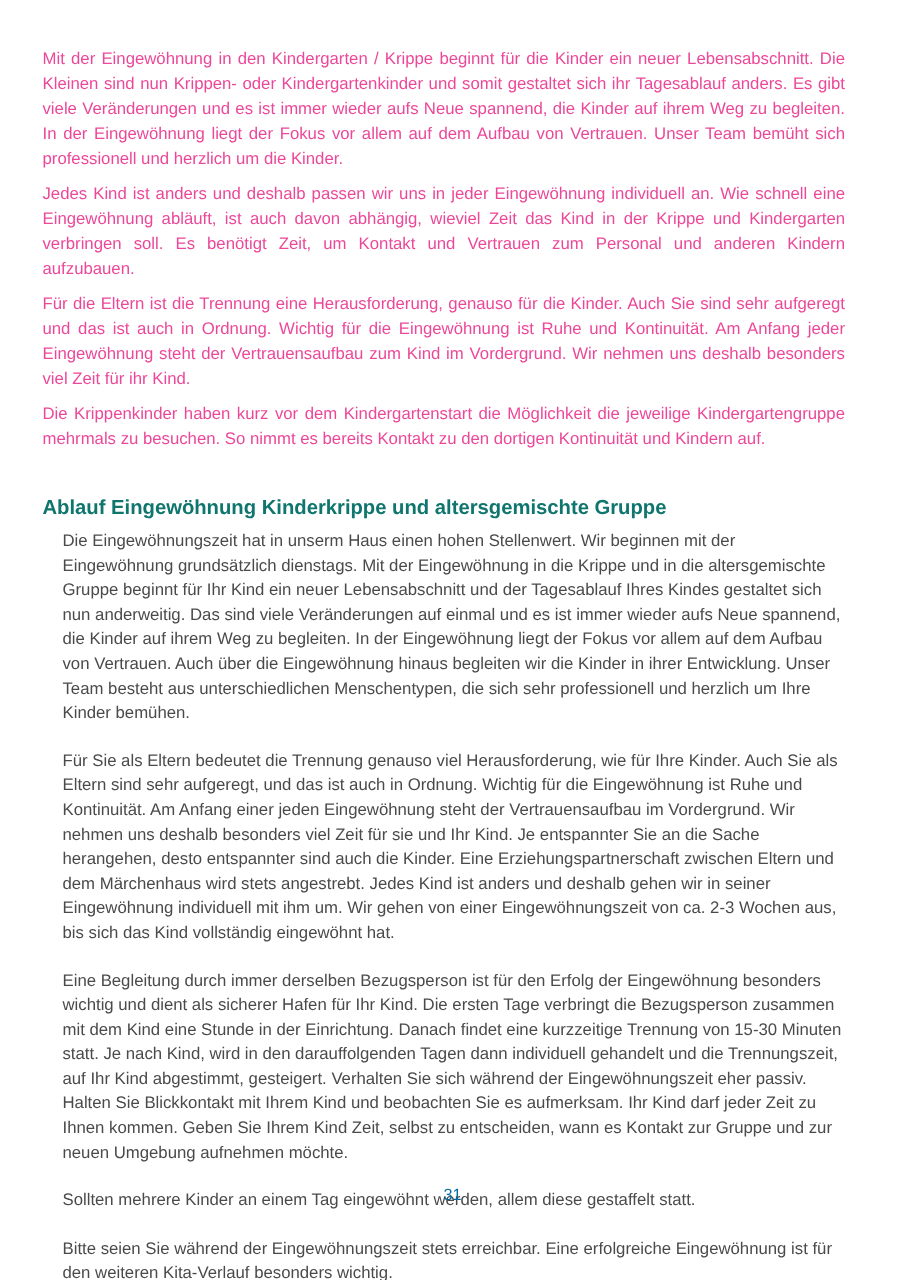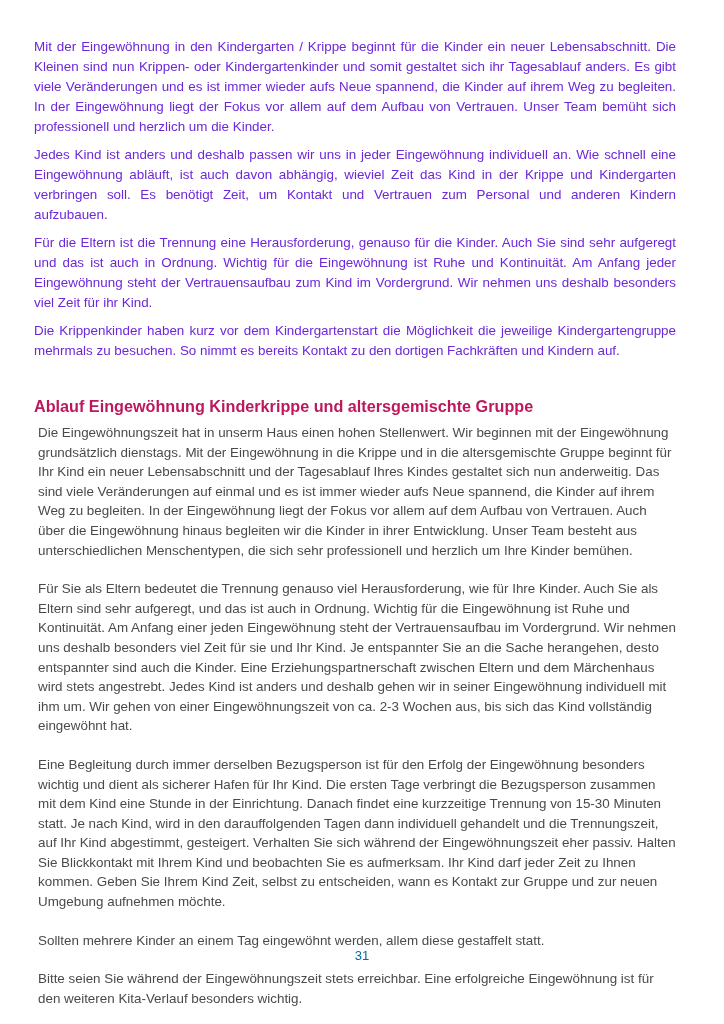--- a/index.html
+++ b/index.html
@@ -1,31 +1,31 @@
 <!DOCTYPE html>
 <html><head>
 <meta charset="utf-8">
 <style>
   html, body { margin:0; padding:0; background:#ffffff; }
   body { width:724px; height:1024px; position:relative; overflow:hidden; font-family:"Liberation Sans", sans-serif; }
   .page { position:absolute; left:34px; top:34px; width:642px; }
-  .p1 { color:#6d28d9; font-size:13.4px; line-height:20px; text-align:justify; margin:0 0 8px 0; }
-  .heading { color:#be185d; font-size:16.2px; font-weight:bold; margin:34px 0 6px 0; line-height:22px; }
-  .p2 { color:#4a4a4a; font-size:13.4px; line-height:19.6px; text-align:left; margin:0 0 19px 4px; }
+  .p1 { color:#ec4899; font-size:13.4px; line-height:20px; text-align:justify; margin:0 0 8px 0; }
+  .heading { color:#0f766e; font-size:16.2px; font-weight:bold; margin:34px 0 6px 0; line-height:22px; }
+  .p2 { color:#4a4a4a; font-size:13.4px; line-height:19.6px; text-align:left; margin:0 0 19px 16px; }
   .pagenum { position:absolute; left:0; right:0; top:948px; text-align:center; color:#0369a1; font-size:13px; }
 </style>
 </head>
 <body>
 
 <div class="page">
   <section>
     <p class="p1" style="margin-top:3px">Mit der Eingewöhnung in den Kindergarten / Krippe beginnt für die Kinder ein neuer Lebensabschnitt. Die Kleinen sind nun Krippen- oder Kindergartenkinder und somit gestaltet sich ihr Tagesablauf anders. Es gibt viele Veränderungen und es ist immer wieder aufs Neue spannend, die Kinder auf ihrem Weg zu begleiten. In der Eingewöhnung liegt der Fokus vor allem auf dem Aufbau von Vertrauen. Unser Team bemüht sich professionell und herzlich um die Kinder.</p>
     <p class="p1">Jedes Kind ist anders und deshalb passen wir uns in jeder Eingewöhnung individuell an. Wie schnell eine Eingewöhnung abläuft, ist auch davon abhängig, wieviel Zeit das Kind in der Krippe und Kindergarten verbringen soll. Es benötigt Zeit, um Kontakt und Vertrauen zum Personal und anderen Kindern aufzubauen.</p>
     <p class="p1">Für die Eltern ist die Trennung eine Herausforderung, genauso für die Kinder. Auch Sie sind sehr aufgeregt und das ist auch in Ordnung. Wichtig für die Eingewöhnung ist Ruhe und Kontinuität. Am Anfang jeder Eingewöhnung steht der Vertrauensaufbau zum Kind im Vordergrund. Wir nehmen uns deshalb besonders viel Zeit für ihr Kind.</p>
-    <p class="p1">Die Krippenkinder haben kurz vor dem Kindergartenstart die Möglichkeit die jeweilige Kindergartengruppe mehrmals zu besuchen. So nimmt es bereits Kontakt zu den dortigen Fachkräften und Kindern auf.</p>
+    <p class="p1">Die Krippenkinder haben kurz vor dem Kindergartenstart die Möglichkeit die jeweilige Kindergartengruppe mehrmals zu besuchen. So nimmt es bereits Kontakt zu den dortigen Kontinuität und Kindern auf.</p>
   </section>
   <section>
     <h2 class="heading">Ablauf Eingewöhnung Kinderkrippe und altersgemischte Gruppe</h2>
     <p class="p2">Die Eingewöhnungszeit hat in unserm Haus einen hohen Stellenwert. Wir beginnen mit der Eingewöhnung grundsätzlich dienstags. Mit der Eingewöhnung in die Krippe und in die altersgemischte Gruppe beginnt für Ihr Kind ein neuer Lebensabschnitt und der Tagesablauf Ihres Kindes gestaltet sich nun anderweitig. Das sind viele Veränderungen auf einmal und es ist immer wieder aufs Neue spannend, die Kinder auf ihrem Weg zu begleiten. In der Eingewöhnung liegt der Fokus vor allem auf dem Aufbau von Vertrauen. Auch über die Eingewöhnung hinaus begleiten wir die Kinder in ihrer Entwicklung. Unser Team besteht aus unterschiedlichen Menschentypen, die sich sehr professionell und herzlich um Ihre Kinder bemühen.</p>
     <p class="p2">Für Sie als Eltern bedeutet die Trennung genauso viel Herausforderung, wie für Ihre Kinder. Auch Sie als Eltern sind sehr aufgeregt, und das ist auch in Ordnung. Wichtig für die Eingewöhnung ist Ruhe und Kontinuität. Am Anfang einer jeden Eingewöhnung steht der Vertrauensaufbau im Vordergrund. Wir nehmen uns deshalb besonders viel Zeit für sie und Ihr Kind. Je entspannter Sie an die Sache herangehen, desto entspannter sind auch die Kinder. Eine Erziehungspartnerschaft zwischen Eltern und dem Märchenhaus wird stets angestrebt. Jedes Kind ist anders und deshalb gehen wir in seiner Eingewöhnung individuell mit ihm um. Wir gehen von einer Eingewöhnungszeit von ca. 2-3 Wochen aus, bis sich das Kind vollständig eingewöhnt hat.</p>
     <p class="p2">Eine Begleitung durch immer derselben Bezugsperson ist für den Erfolg der Eingewöhnung besonders wichtig und dient als sicherer Hafen für Ihr Kind. Die ersten Tage verbringt die Bezugsperson zusammen mit dem Kind eine Stunde in der Einrichtung. Danach findet eine kurzzeitige Trennung von 15-30 Minuten statt. Je nach Kind, wird in den darauffolgenden Tagen dann individuell gehandelt und die Trennungszeit, auf Ihr Kind abgestimmt, gesteigert. Verhalten Sie sich während der Eingewöhnungszeit eher passiv. Halten Sie Blickkontakt mit Ihrem Kind und beobachten Sie es aufmerksam. Ihr Kind darf jeder Zeit zu Ihnen kommen. Geben Sie Ihrem Kind Zeit, selbst zu entscheiden, wann es Kontakt zur Gruppe und zur neuen Umgebung aufnehmen möchte.</p>
     <p class="p2">Sollten mehrere Kinder an einem Tag eingewöhnt werden, allem diese gestaffelt statt.</p>
     <p class="p2">Bitte seien Sie während der Eingewöhnungszeit stets erreichbar. Eine erfolgreiche Eingewöhnung ist für den weiteren Kita-Verlauf besonders wichtig.</p>
   </section>
 </div>

